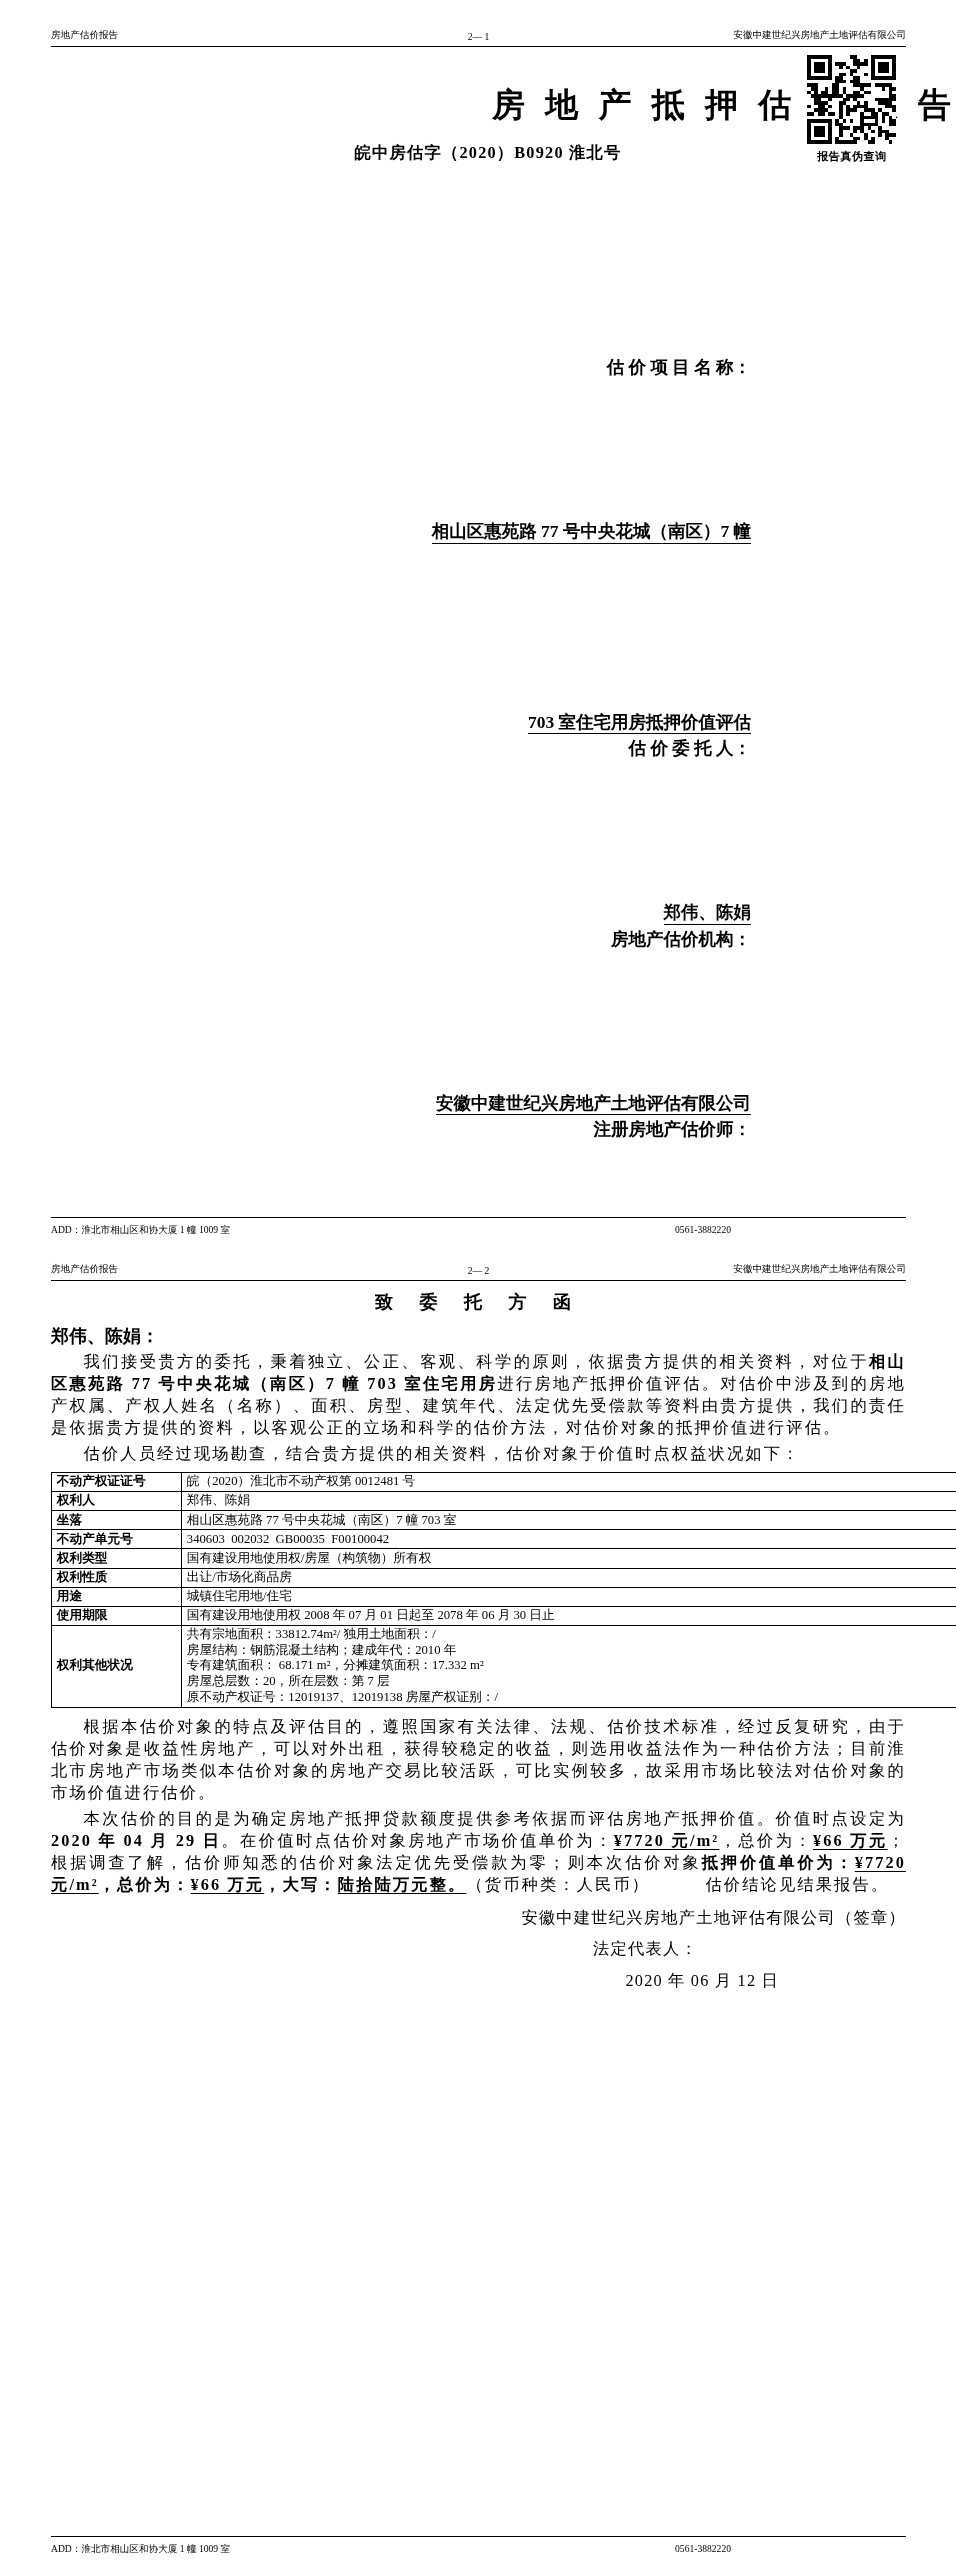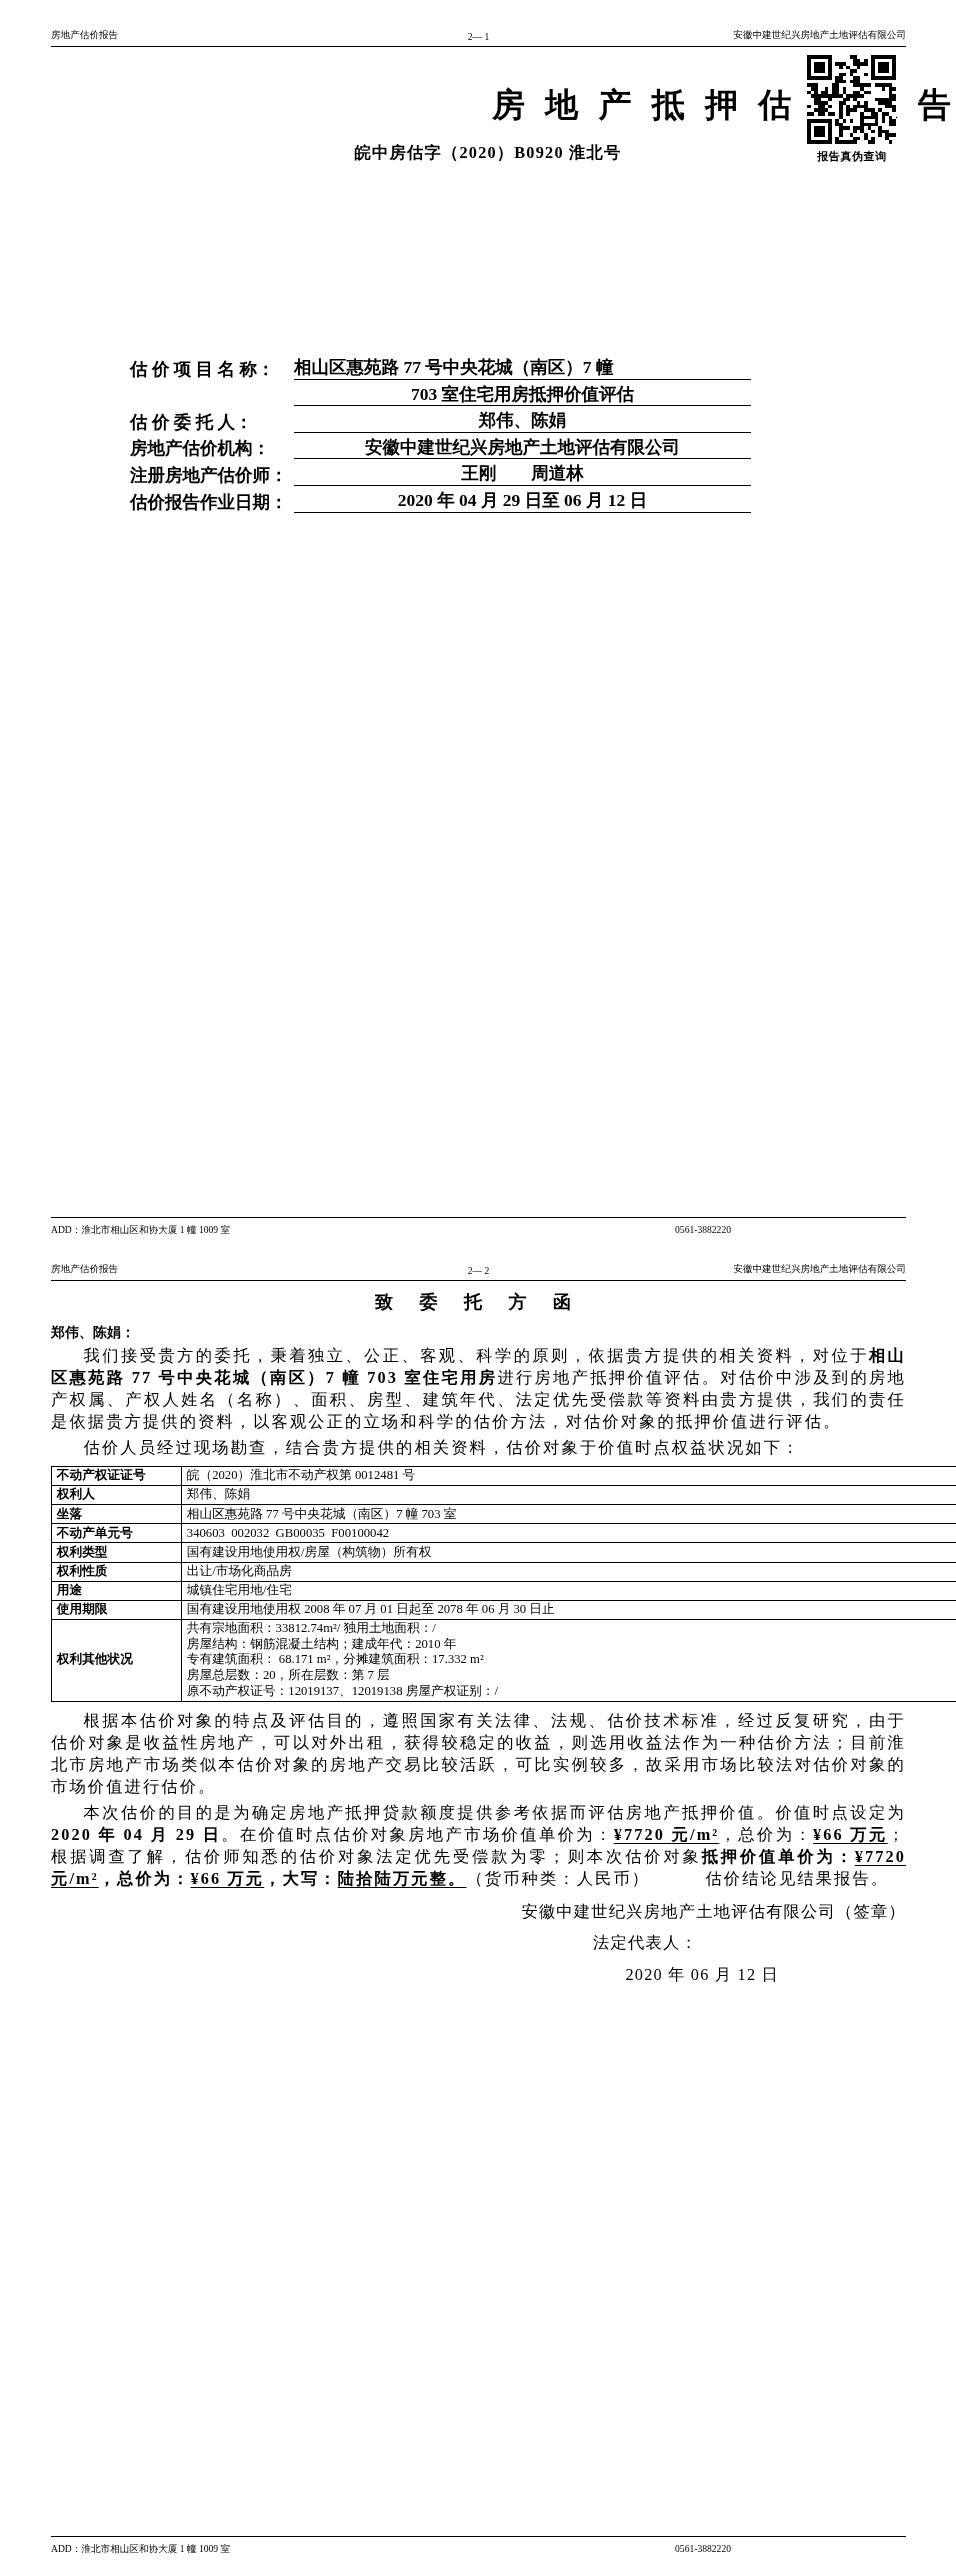--- a/index.html
+++ b/index.html
@@ -27,29 +27,29 @@
 
   
   .qrblock { position:absolute; top:55px; right:60px; width:90px; text-align:center; }
   .qrsvg { width:89px; height:89px; fill:#000; shape-rendering:crispEdges; background:#fff; display:block; }
   .qrcap { font-size:11px; font-weight:bold; margin-top:4.8px; letter-spacing:0.6px; }
 
   .title { margin-top:36px; text-align:right; font-size:33px; font-weight:bold; letter-spacing:6px; }
   .docno { margin-top:14.5px; text-align:center; font-size:16.3px; font-weight:bold; letter-spacing:1.2px;padding-left:19px; }
 
   .form { margin:192px 0 0 130px; width:621px; }
-  .frow { display:flex; align-items:flex-end; margin-bottom:3px; }
+  .frow { display:flex; align-items:flex-end; margin-bottom:3px;flex-direction:column; }
   .flabel { flex:0 0 164px; font-size:17.5px; font-weight:bold; white-space:nowrap; line-height:22px; }
   .fval { flex:1; border-bottom:1.2px solid #000; text-align:center; font-size:17.5px; font-weight:bold;
           line-height:22px; padding-bottom:0.6px; white-space:nowrap; }
   .fval.left { text-align:left; }
 
   
   .letter-title { margin-top:9.6px; text-align:center; font-size:18px; font-weight:bold; letter-spacing:11px; }
-  .salutation { margin:9.6px 51px 0 51px; font-size:14px; font-weight:bold; }
+  .salutation { margin:9.6px 51px 0 51px; font-size:18px; font-weight:bold; }
   .para { margin:3.6px 51px 0 51px; font-size:16.3px; line-height:22px; text-align:justify;
           letter-spacing:2.1px; text-indent:2em; }
   .para.mt { margin-top:8.4px; }
   .b  { font-weight:bold; }
   .bu { font-weight:bold; text-decoration:underline; text-underline-offset:3px; }
 
   table.rights { margin:7.2px 51px 0 51px; width:930px; border-collapse:collapse; font-size:12.7px; }
   table.rights td { border:0.9px solid #000; padding:1.2px 4.8px; line-height:15.7px;
                     white-space:pre-wrap; vertical-align:middle; }
   table.rights td.lbl { width:130px; font-weight:bold; }

